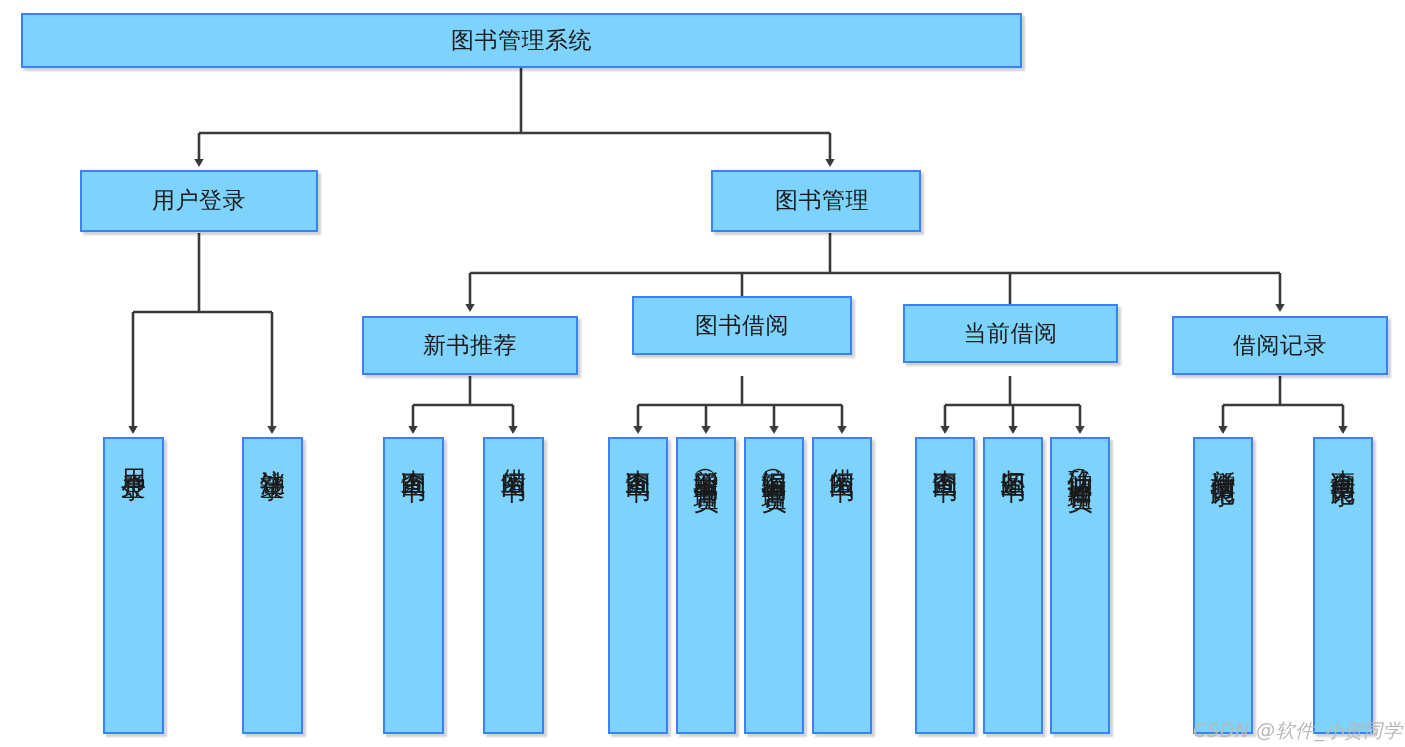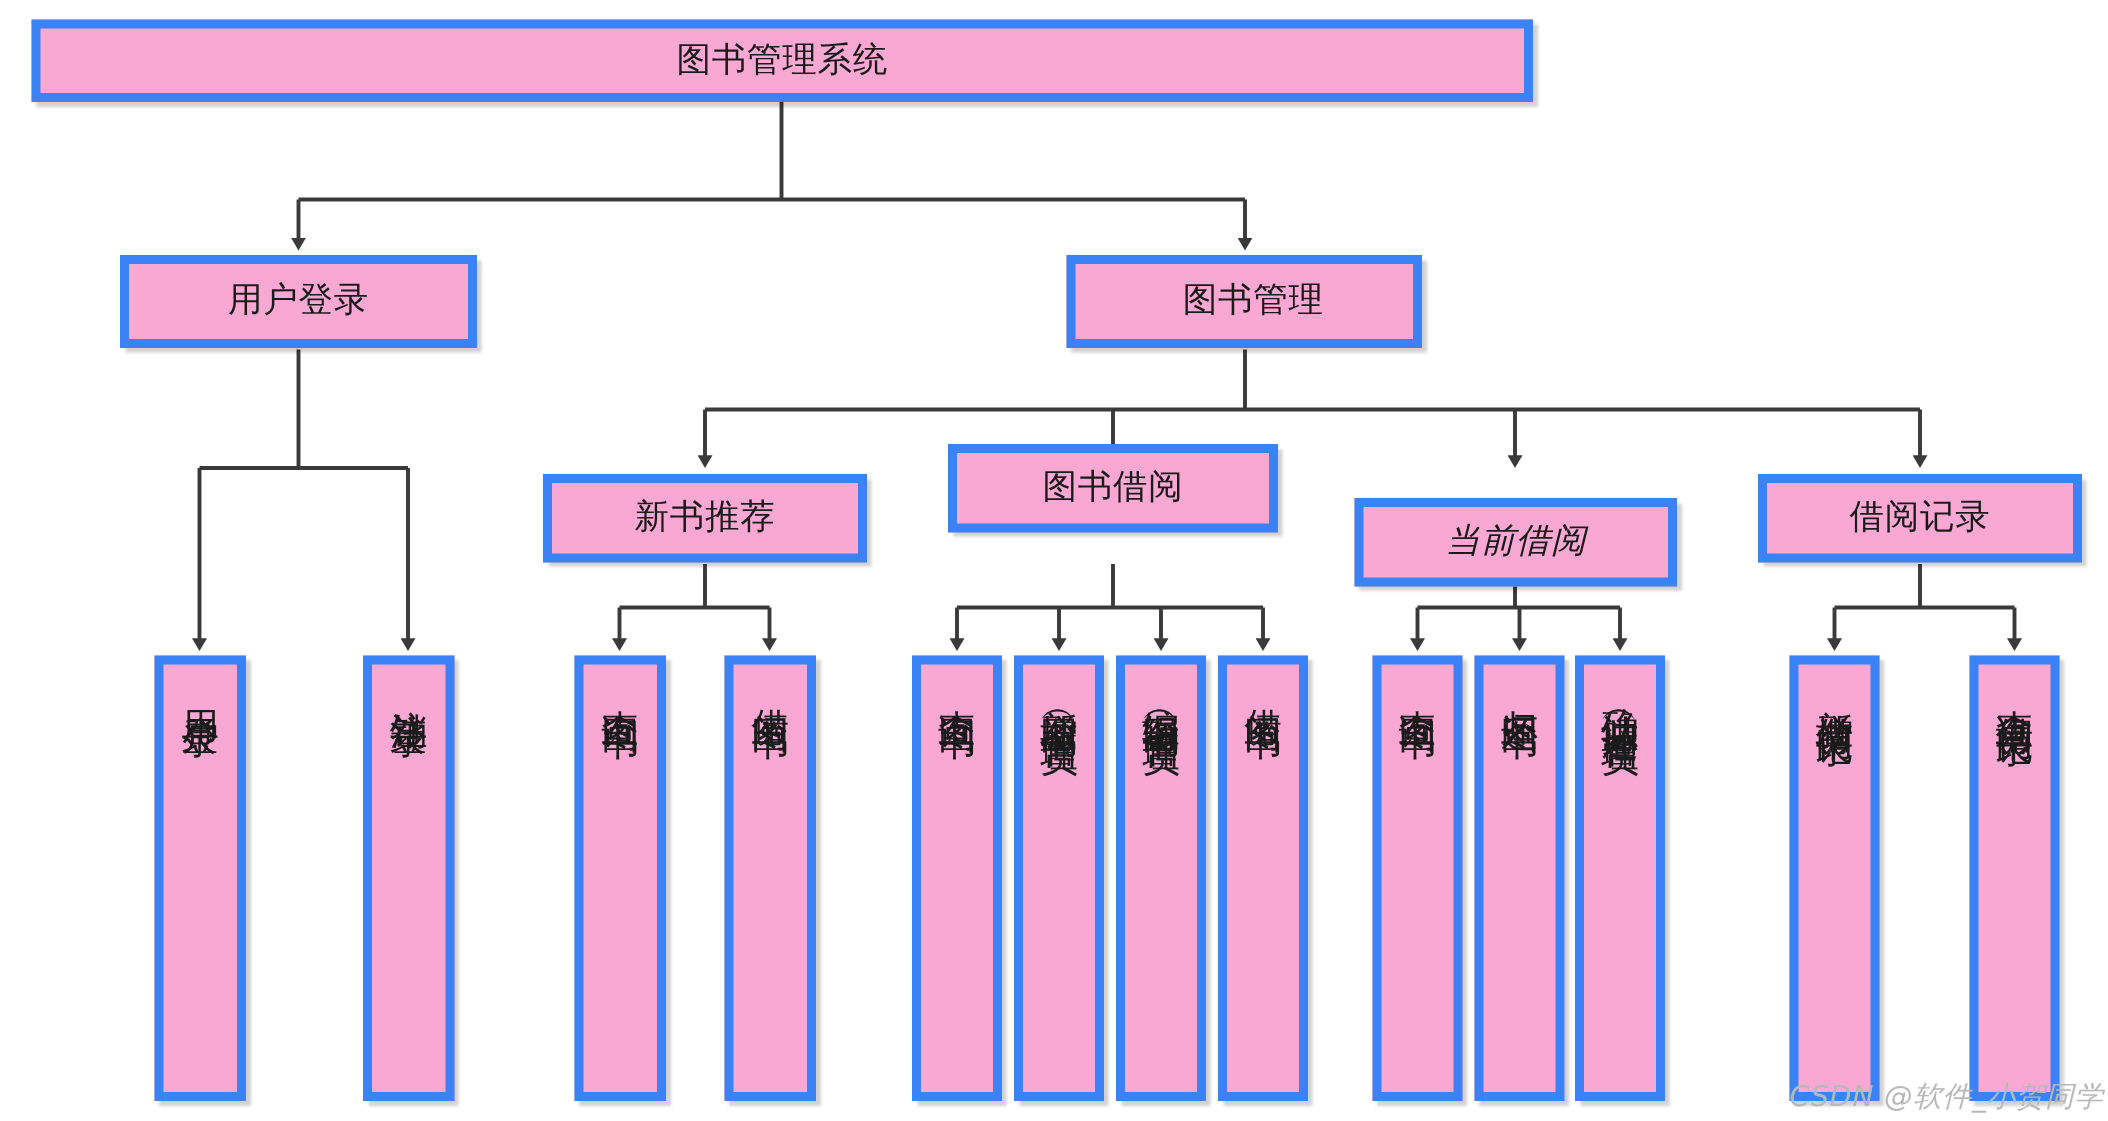--- a/index.html
+++ b/index.html
@@ -20,22 +20,22 @@
   #wires {
     position: absolute;
     left: 0; top: 0;
     width: 1405px;
     height: 747px;
     pointer-events: none;
   }
   .node {
     position: absolute;
     box-sizing: border-box;
-    background: #f9a8d4;
-    border: 6px solid #3b82f6;
+    background: #7dd3fc;
+    border: 2px solid #3b82f6;
     box-shadow: 3px 3px 2px rgba(0,0,0,0.18);
     display: flex;
     align-items: center;
     justify-content: center;
     color: #1a1a1a;
   }
   .node-label {
     display: block;
     line-height: 1.02;
     letter-spacing: 0.5px;
@@ -122,33 +122,33 @@
   </svg>
 
   <div class="node horiz" style="left:21px; top:13px; width:1001px; height:55px;">
     <span class="node-label">图书管理系统</span>
   </div>
 
   <div class="node horiz" style="left:80px; top:170px; width:238px; height:62px;">
     <span class="node-label">用户登录</span>
   </div>
 
-  <div class="node horiz" style="left:711px; top:170px; width:237px; height:62px;padding-left:12px;">
+  <div class="node horiz" style="left:711px; top:170px; width:210px; height:62px;padding-left:12px;">
     <span class="node-label">图书管理</span>
   </div>
 
   <div class="node horiz" style="left:362px; top:316px; width:216px; height:59px;">
     <span class="node-label">新书推荐</span>
   </div>
 
   <div class="node horiz" style="left:632px; top:296px; width:220px; height:59px;">
     <span class="node-label">图书借阅</span>
   </div>
 
-  <div class="node horiz" style="left:903px; top:332px; width:215px; height:59px;font-style:italic;">
+  <div class="node horiz" style="left:903px; top:304px; width:215px; height:59px;">
     <span class="node-label">当前借阅</span>
   </div>
 
   <div class="node horiz" style="left:1172px; top:316px; width:216px; height:59px;">
     <span class="node-label">借阅记录</span>
   </div>
 
   <div class="node vert" style="left:103px; top:437px; width:61px; height:297px;">
     <span class="node-label">用户登录</span>
   </div>

